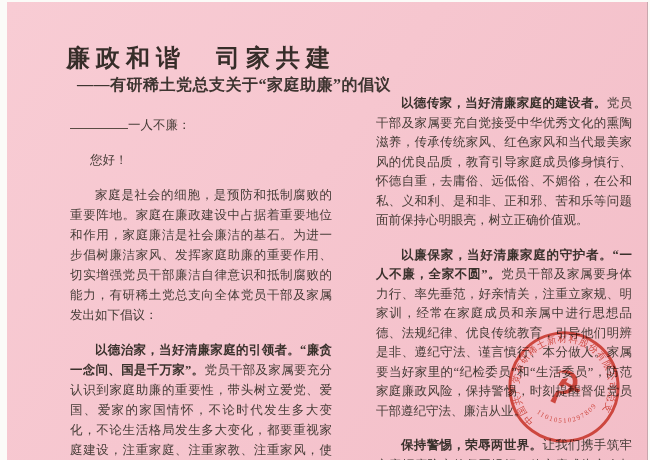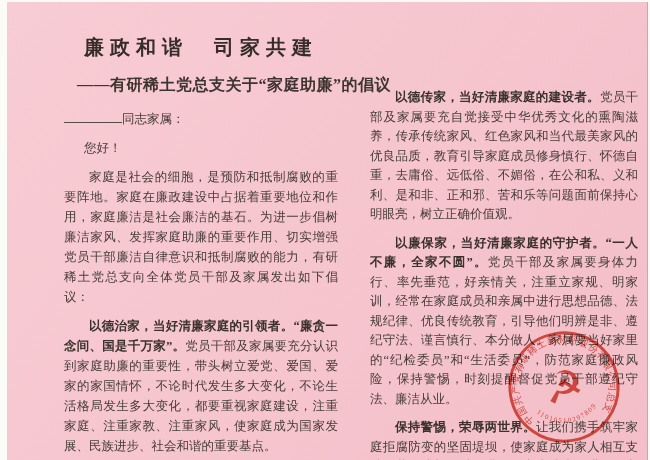--- a/index.html
+++ b/index.html
@@ -7,34 +7,34 @@
     position:relative;width:650px;height:460px;overflow:hidden;
     background:#fbfbf8;
     font-family:"Liberation Serif","DejaVu Serif",serif;
   }
   .paper{
     position:absolute;left:7px;top:2px;right:2px;bottom:0;
     background:linear-gradient(125deg,#f8ccd4 0%,#f6c6cf 45%,#f3bec8 100%);
     box-shadow:inset -1px 0 0 #c9a7ad;
   }
   .doc-title{
-    position:absolute;left:48px;top:32px;width:292px;
-    text-align:center;font-size:20px;font-weight:700;
+    position:absolute;left:48px;top:40px;width:292px;
+    text-align:center;font-size:24px;font-weight:700;
     letter-spacing:6px;color:#362d29;white-space:nowrap;
   }
   .doc-subtitle{
     position:absolute;left:48px;top:73px;width:292px;
     text-align:center;text-indent:22px;font-size:16px;font-weight:600;
     color:#3e3531;letter-spacing:.5px;white-space:nowrap;
   }
   .col{
     position:absolute;font-size:12.5px;color:#463c37;
     text-align:justify;text-justify:inter-character;
   }
-  .col p{margin:9px;text-indent:2em;}
+  .col p{margin:15px;text-indent:2em;}
   .col-left{left:48px;top:98px;width:292px;line-height:20px;}
   .col-right{left:354px;top:77px;width:286px;line-height:19.5px;}
   .salutation{text-indent:0 !important;}
   .blank{display:inline-block;width:58px;height:13px;border-bottom:1px solid #5a4c44;vertical-align:baseline;}
   .greeting{text-indent:1.6em !important;}
   b.lead{font-weight:700;color:#3a312c;}
   .seal{
     position:absolute;left:498px;top:326px;width:118px;height:118px;
     transform:rotate(-9deg);opacity:.82;mix-blend-mode:multiply;
     pointer-events:none;
@@ -47,21 +47,21 @@
 </head>
 <body>
 
 <div class="stage">
   <div class="paper">
 
     <div class="doc-title">廉政和谐　司家共建</div>
     <div class="doc-subtitle">——有研稀土党总支关于“家庭助廉”的倡议</div>
 
     <div class="col col-left">
-      <p class="salutation"><span class="blank"></span><span>同志家属：</span></p>
+      <p class="salutation"><span class="blank"></span><span>一人不廉：</span></p>
       <p class="greeting">您好！</p>
       <p>家庭是社会的细胞，是预防和抵制腐败的重要阵地。家庭在廉政建设中占据着重要地位和作用，家庭廉洁是社会廉洁的基石。为进一步倡树廉洁家风、发挥家庭助廉的重要作用、切实增强党员干部廉洁自律意识和抵制腐败的能力，有研稀土党总支向全体党员干部及家属发出如下倡议：</p>
       <p><b class="lead">以德治家，当好清廉家庭的引领者。“廉贪一念间、国是千万家”。</b><span>党员干部及家属要充分认识到家庭助廉的重要性，带头树立爱党、爱国、爱家的家国情怀，不论时代发生多大变化，不论生活格局发生多大变化，都要重视家庭建设，注重家庭、注重家教、注重家风，使家庭成为国家发展、民族进步、社会和谐的重要基点。</span></p>
     </div>
 
     <div class="col col-right">
       <p><b class="lead">以德传家，当好清廉家庭的建设者。</b><span>党员干部及家属要充自觉接受中华优秀文化的熏陶滋养，传承传统家风、红色家风和当代最美家风的优良品质，教育引导家庭成员修身慎行、怀德自重，去庸俗、远低俗、不媚俗，在公和私、义和利、是和非、正和邪、苦和乐等问题面前保持心明眼亮，树立正确价值观。</span></p>
       <p><b class="lead">以廉保家，当好清廉家庭的守护者。“一人不廉，全家不圆”。</b><span>党员干部及家属要身体力行、率先垂范，好亲情关，注重立家规、明家训，经常在家庭成员和亲属中进行思想品德、法规纪律、优良传统教育，引导他们明辨是非、遵纪守法、谨言慎行、本分做人。家属要当好家里的“纪检委员”和“生活委员”，防范家庭廉政风险，保持警惕，时刻提醒督促党员干部遵纪守法、廉洁从业。</span></p>
       <p><b class="lead">保持警惕，荣辱两世界。</b><span>让我们携手筑牢家庭拒腐防变的坚固堤坝，使家庭成为家人相互支持、共同成长的避风港，使家庭成为推进公司高质量发展的加油站，以信念坚守初心，用奋斗诠释使命，攥指成拳，奋楫争先，共铸辉煌！</span></p>
 

